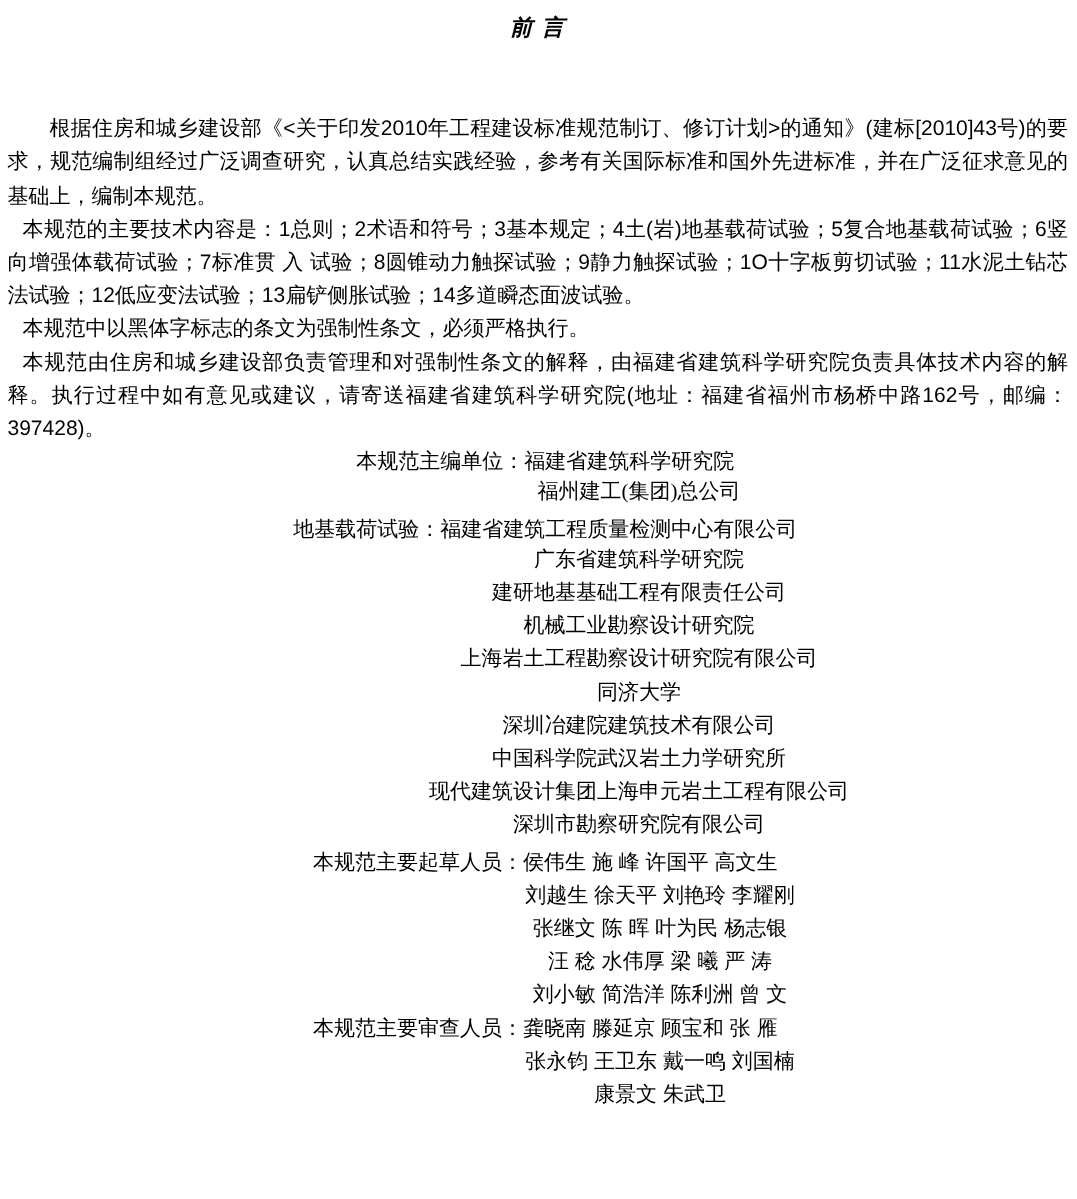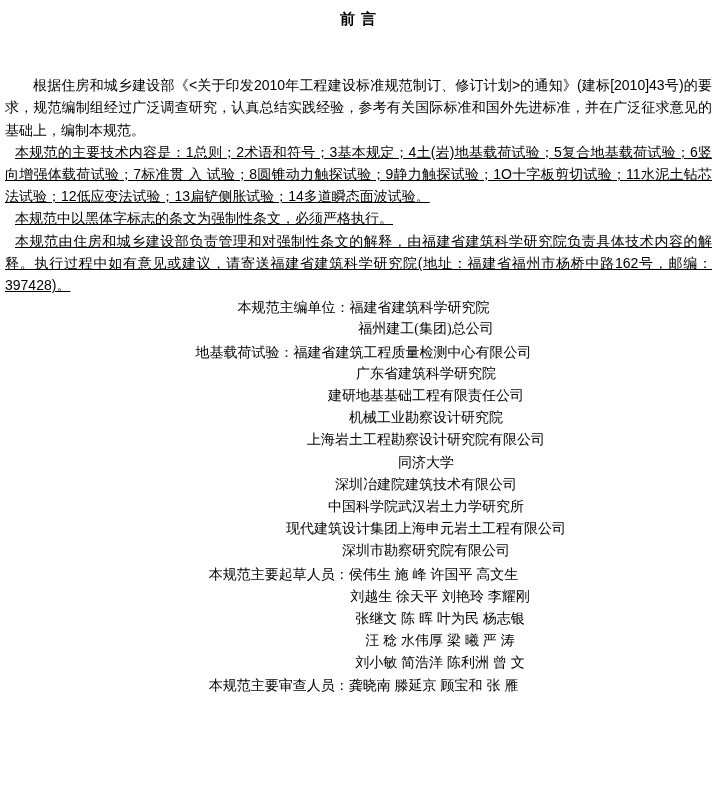--- a/index.html
+++ b/index.html
@@ -18,27 +18,28 @@
     line-height: 22.2px;
     padding: 6px 6px 0 5px;
     overflow: hidden;
   }
   .title {
     font-size: 15px;
     font-weight: bold;
     text-align: center;
     margin: 2px 0 44px 0;
     letter-spacing: 1px;
+    font-style: italic;
   }
   .para {
     margin: 0;
     text-align: justify;
   }
   .para.indent2 { text-indent: 28px; }
-  .para.indent1 { text-indent: 10px; text-decoration: underline; }
+  .para.indent1 { text-indent: 10px; }
   .section { margin: 0; text-align: center; }
   .first-line { padding-left: 10px; }
   .first-line .label { white-space: pre; }
   .units .cont-line  { padding-left: 135px; font-family: Liberation Serif, serif; }
   .people .cont-line { padding-left: 163px; }
 </style>
 </head>
 <body>
 
 <div class="page">
@@ -77,15 +78,19 @@
     <div>
         <div class="cont-line">刘越生 徐天平 刘艳玲 李耀刚</div>
         <div class="cont-line">张继文 陈 晖 叶为民 杨志银</div>
         <div class="cont-line">汪 稔 水伟厚 梁 曦 严 涛</div>
         <div class="cont-line">刘小敏 简浩洋 陈利洲 曾 文</div>
       </div>
   </div>
 
   <div class="section people">
     <div class="first-line"><span class="label">本规范主要审查人员：</span><span>龚晓南 滕延京 顾宝和 张 雁</span></div>
+    <div>
+        <div class="cont-line">张永钧 王卫东 戴一鸣 刘国楠</div>
+        <div class="cont-line">康景文 朱武卫</div>
+      </div>
   </div>
 
 </div>
 
 </body></html>

